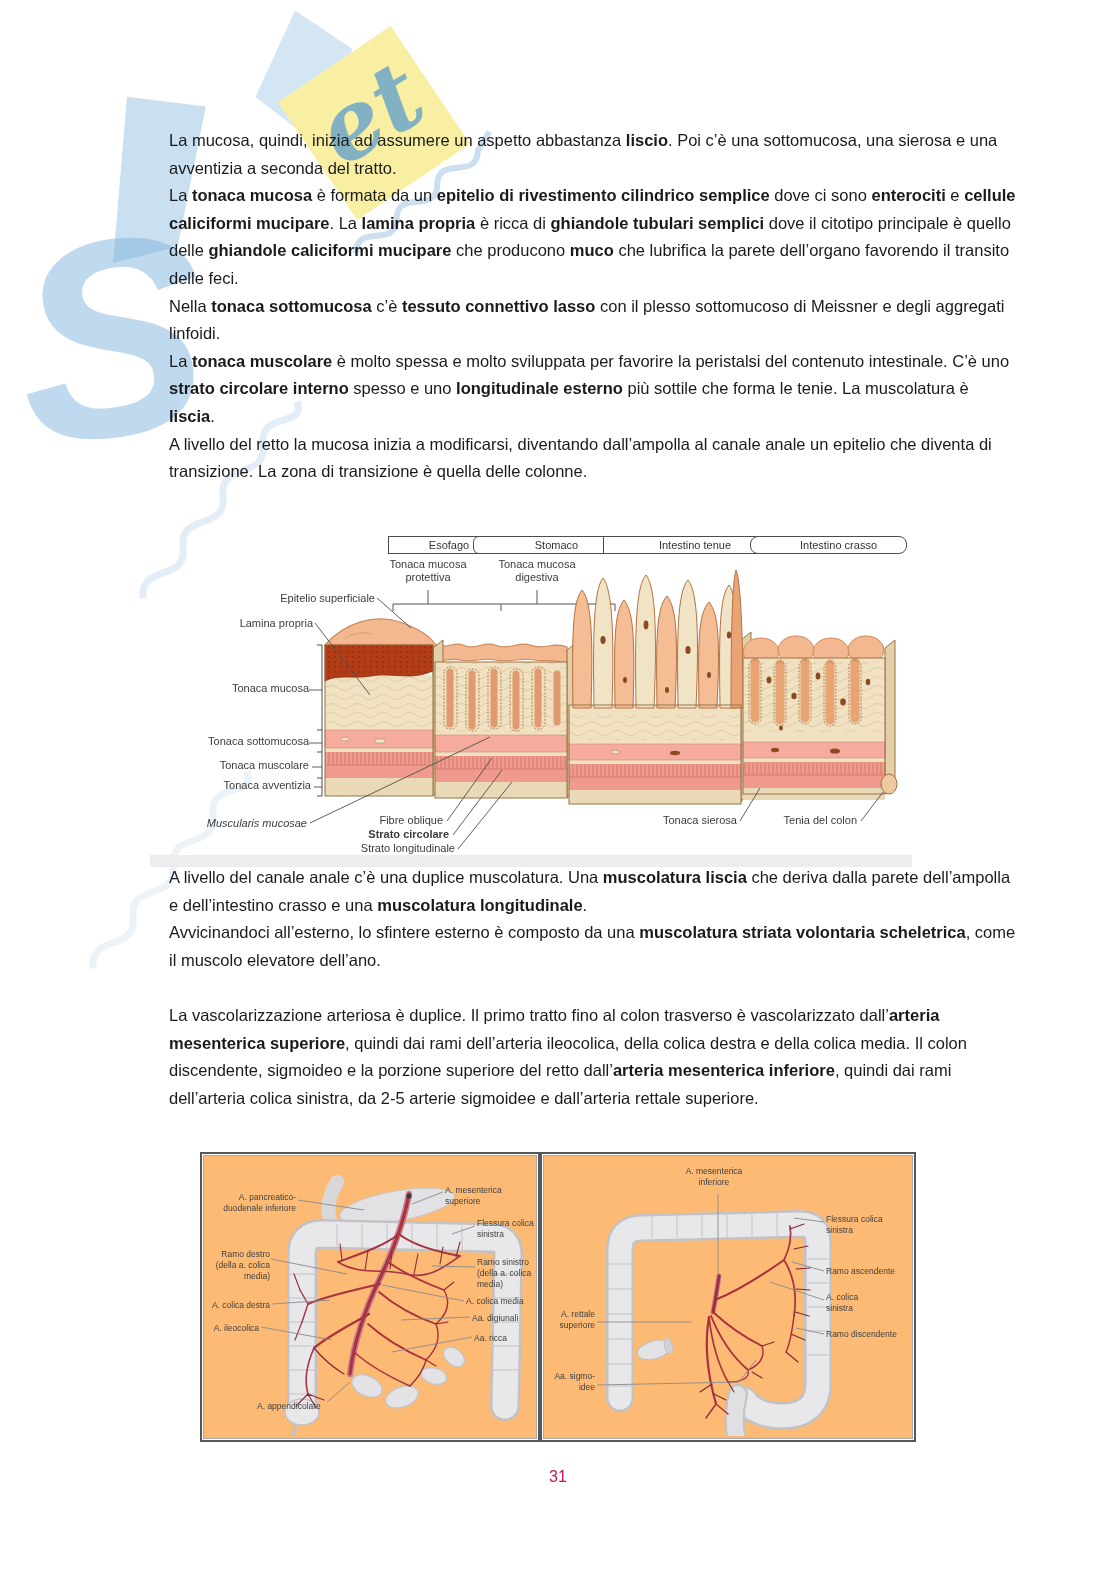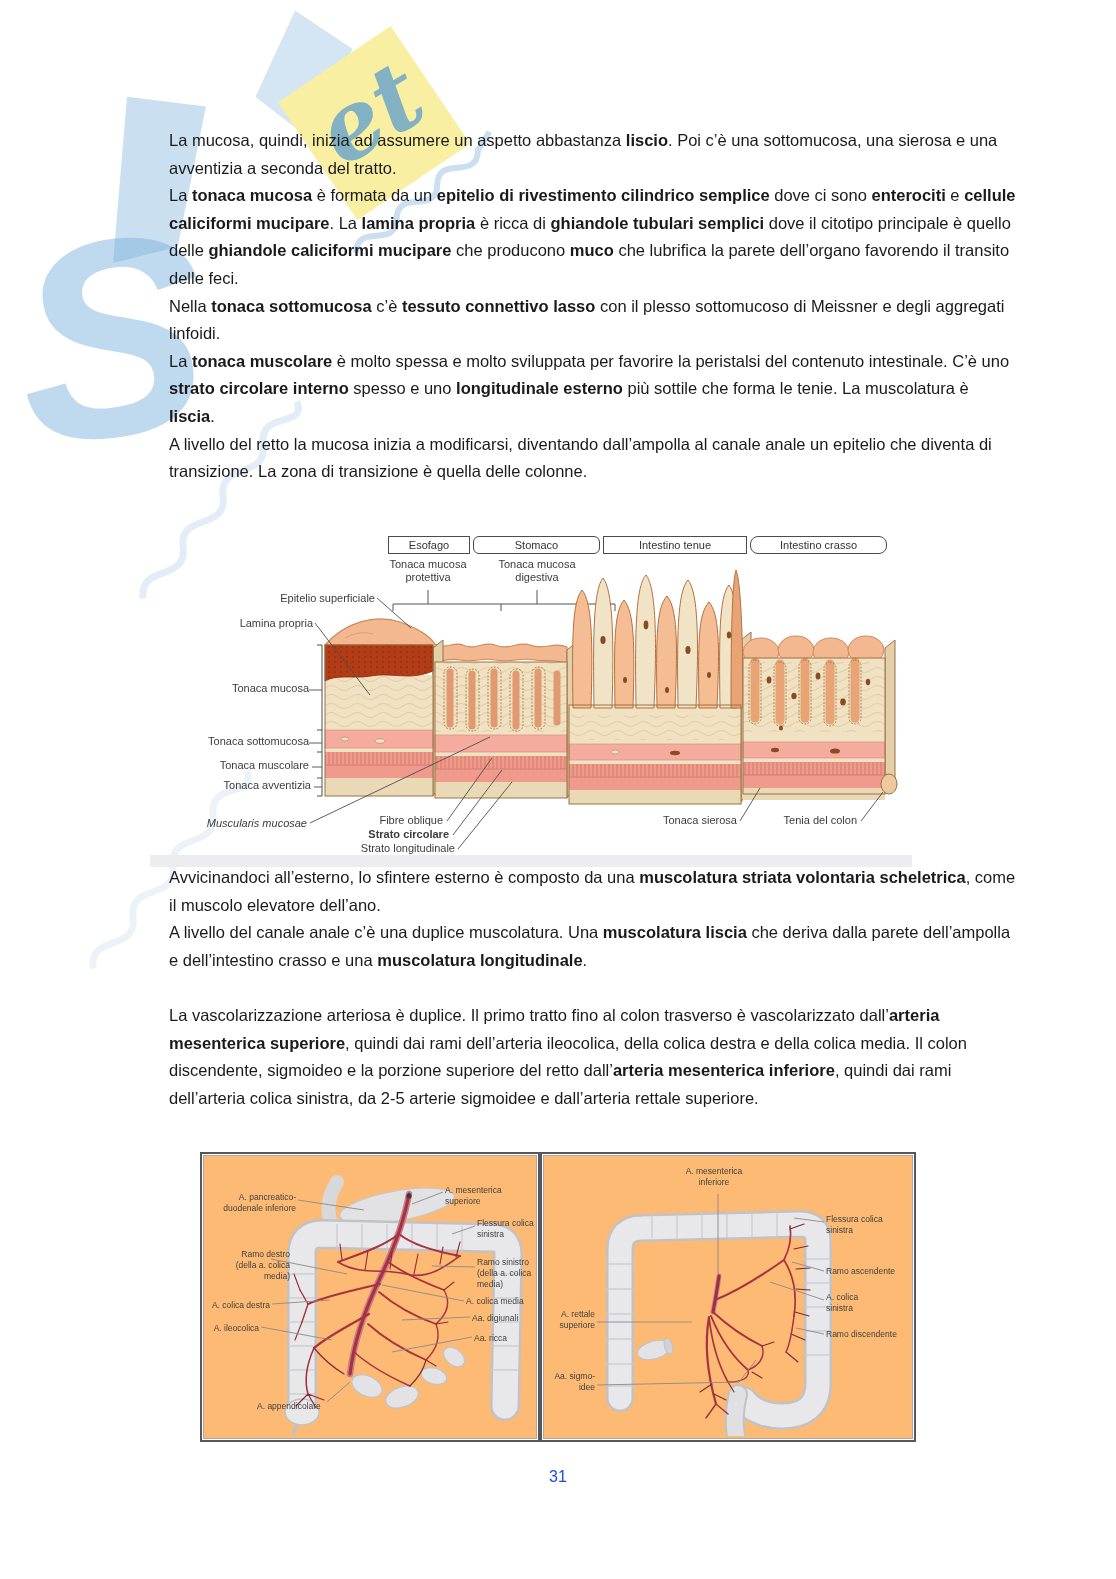--- a/index.html
+++ b/index.html
@@ -27,25 +27,25 @@
   .bodytext p{margin:0;font-size:16.5px;line-height:27.6px;color:#1a1a1c;}
   .bodytext .bold{font-weight:bold;}
   
   .figure{position:absolute;z-index:1;}
   .fig-label{position:absolute;font-size:11px;line-height:13px;color:#3c3c3c;
              white-space:pre-line;}
   .fig-label.r{text-align:right;} .fig-label.c{text-align:center;} .fig-label.i{font-style:italic;}
   .fig-sm .fig-label{font-size:8.5px;line-height:11px;color:#3f3f41;}
   .section-box{position:absolute;top:6px;height:16px;border:1px solid #4c4c4c;background:#fff;
                display:flex;align-items:center;justify-content:center;
-               font-size:11px;color:#333;z-index:2;}
+               font-size:11px;color:#333;z-index:2;padding-left:20px;}
   .vasc{border:2px solid #57575b;box-shadow:inset 0 0 0 1px #ffffff, inset 0 0 0 2px #a9a9ad;
         background:#fdba74;}
   .pagenum{position:absolute;left:0;right:0;top:1468px;text-align:center;
-           font-size:16px;color:#1d4ed8;z-index:1;}
+           font-size:16px;color:#be185d;z-index:1;}
   svg{display:block;}
 </style>
 </head>
 <body>
 
 <div class="page">
 
   <div class="wm">
     <div class="wm-frag a"></div>
     <div class="wm-frag b"></div>
@@ -264,22 +264,22 @@
         <div class="fig-label r i" style="left: 0px; top: 287px; width: 112px;">Muscularis mucosae</div>
         <div class="fig-label r" style="left: 160px; top: 284px; width: 88px;">Fibre oblique</div>
         <div class="fig-label r" style="left: 150px; top: 298px; width: 104px; font-weight: bold;">Strato circolare</div>
         <div class="fig-label r" style="left: 136px; top: 312px; width: 124px;">Strato longitudinale</div>
         <div class="fig-label r" style="left: 454px; top: 284px; width: 88px;">Tonaca sierosa</div>
         <div class="fig-label r" style="left: 570px; top: 284px; width: 92px;">Tenia del colon</div>
       </div>
   </div>
 
   <div class="layer bodytext" style="left:137px;top:864px;">
+    <p><span>A livello del canale anale c’è una duplice muscolatura. Una </span><span class="bold">muscolatura liscia</span><span> che deriva dalla parete dell’ampolla e dell’intestino crasso e una </span><span class="bold">muscolatura longitudinale</span><span>.</span></p>
     <p><span>Avvicinandoci all’esterno, lo sfintere esterno è composto da una </span><span class="bold">muscolatura striata volontaria scheletrica</span><span>, come il muscolo elevatore dell’ano.</span></p>
-    <p><span>A livello del canale anale c’è una duplice muscolatura. Una </span><span class="bold">muscolatura liscia</span><span> che deriva dalla parete dell’ampolla e dell’intestino crasso e una </span><span class="bold">muscolatura longitudinale</span><span>.</span></p>
   </div>
 
   <div class="layer bodytext" style="left:137px;top:1002px;">
     <p><span>La vascolarizzazione arteriosa è duplice. Il primo tratto fino al colon trasverso è vascolarizzato dall’</span><span class="bold">arteria mesenterica superiore</span><span>, quindi dai rami dell’arteria ileocolica, della colica destra e della colica media. Il colon discendente, sigmoideo e la porzione superiore del retto dall’</span><span class="bold">arteria mesenterica inferiore</span><span>, quindi dai rami dell’arteria colica sinistra, da 2-5 arterie sigmoidee e dall’arteria rettale superiore.</span></p>
   </div>
 
   <div class="figure vasc fig-sm" style="left:200px;top:1152px;width:336px;height:286px;">
     <svg width="332" height="282" viewBox="0 0 332 282">
 
       <path d="M135,28 q-16,26 -2,50" stroke="#d8d8db" stroke-width="14" fill="none" stroke-linecap="round"></path>
@@ -367,21 +367,21 @@
         <path d="M125,248 L148,228"></path>
       </g>
     </svg>
     <div>
         <div class="fig-label r" style="left: 2px; top: 38px; width: 92px;">A. pancreatico-
 duodenale inferiore</div>
         <div class="fig-label" style="left: 243px; top: 31px; width: 80px;">A. mesenterica
 superiore</div>
         <div class="fig-label" style="left: 275px; top: 64px; width: 70px;">Flessura colica
 sinistra</div>
-        <div class="fig-label r" style="left: 0px; top: 95px; width: 68px; margin-left: 20px;">Ramo destro
+        <div class="fig-label r" style="left: 0px; top: 95px; width: 68px;">Ramo destro
 (della a. colica
 media)</div>
         <div class="fig-label" style="left: 275px; top: 103px; width: 72px;">Ramo sinistro
 (della a. colica
 media)</div>
         <div class="fig-label r" style="left: 0px; top: 146px; width: 68px;">A. colica destra</div>
         <div class="fig-label" style="left: 264px; top: 142px; width: 72px;">A. colica media</div>
         <div class="fig-label" style="left: 270px; top: 159px; width: 62px;">Aa. digiunali</div>
         <div class="fig-label r" style="left: 0px; top: 169px; width: 57px;">A. ileocolica</div>
         <div class="fig-label" style="left: 272px; top: 179px; width: 52px;">Aa. ricca</div>

